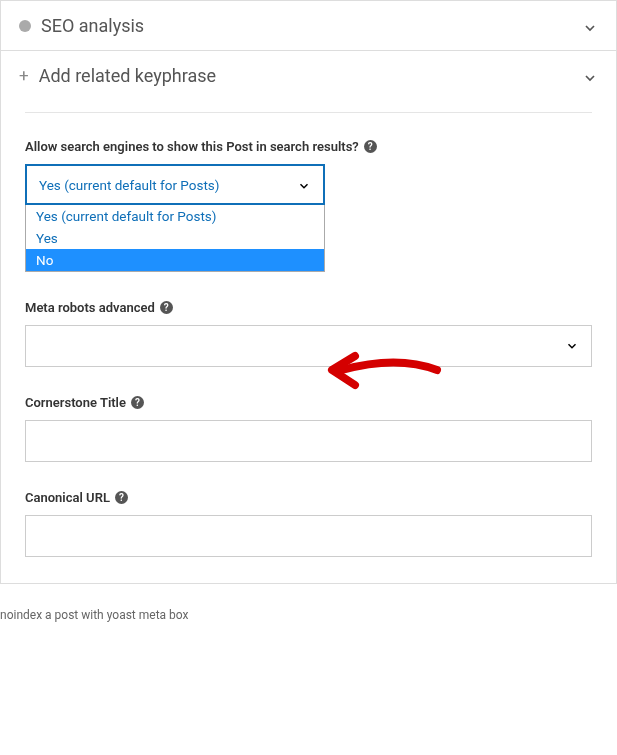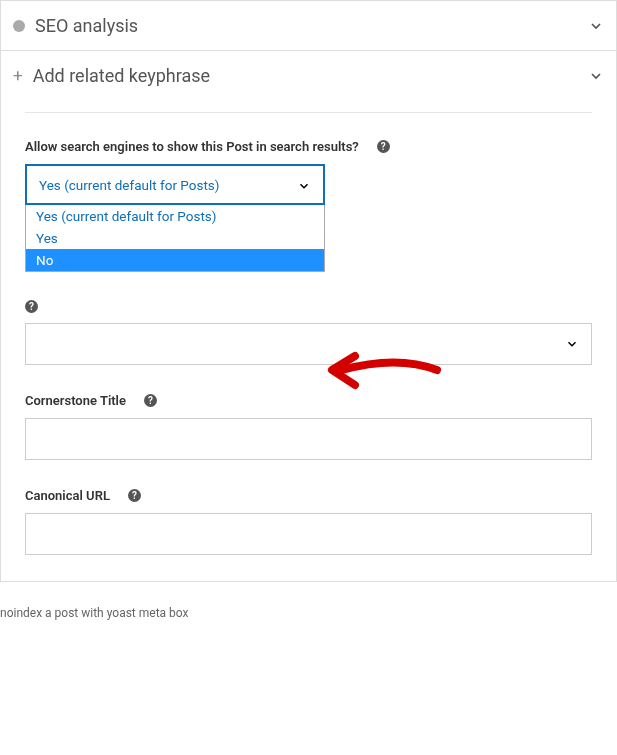--- a/index.html
+++ b/index.html
@@ -10,23 +10,23 @@
       height: 755px;
       position: relative;
     }
     .container {
       border: 1px solid #ddd;
       border-top: none;
       background: #fff;
     }
     .section-header {
       display: flex;
-      align-items: center;
+      align-items: flex-end;
       justify-content: space-between;
-      padding: 14px 12px;
+      padding: 14px 18px;
       border-top: 1px solid #ddd;
       cursor: pointer;
     }
     .section-header .title-wrap {
       display: flex;
       align-items: center;
       gap: 10px;
     }
     .section-header .title {
       font-size: 18px;
@@ -58,21 +58,21 @@
       border-top: 1px solid #e5e5e5;
       margin: 12px 0 26px 0;
     }
     .field-label {
       font-size: 13px;
       color: #333;
       font-weight: 600;
       margin-bottom: 10px;
       display: flex;
       align-items: center;
-      gap: 18px;
+      gap: 5px;
     }
     .help-icon {
       width: 13px;
       height: 13px;
       background: #555;
       color: #fff;
       border-radius: 50%;
       font-size: 10px;
       display: inline-flex;
       align-items: center;
@@ -200,20 +200,21 @@
     </div>
 
     <div class="dropdown">
       <div class="dropdown-option">Yes (current default for Posts)</div>
       <div class="dropdown-option">Yes</div>
       <div class="dropdown-option highlighted">No</div>
     </div>
 
     <div class="field-group">
       <div class="field-label">
+        <span>Meta robots advanced</span>
         <span class="help-icon">?</span>
       </div>
       <div class="text-input select-style">
         <span></span>
         <span class="sel-caret">
           <svg viewBox="0 0 24 24" fill="none" stroke="#000" stroke-width="2.5">
               <polyline points="6 9 12 15 18 9"></polyline>
             </svg>
         </span>
       </div>

